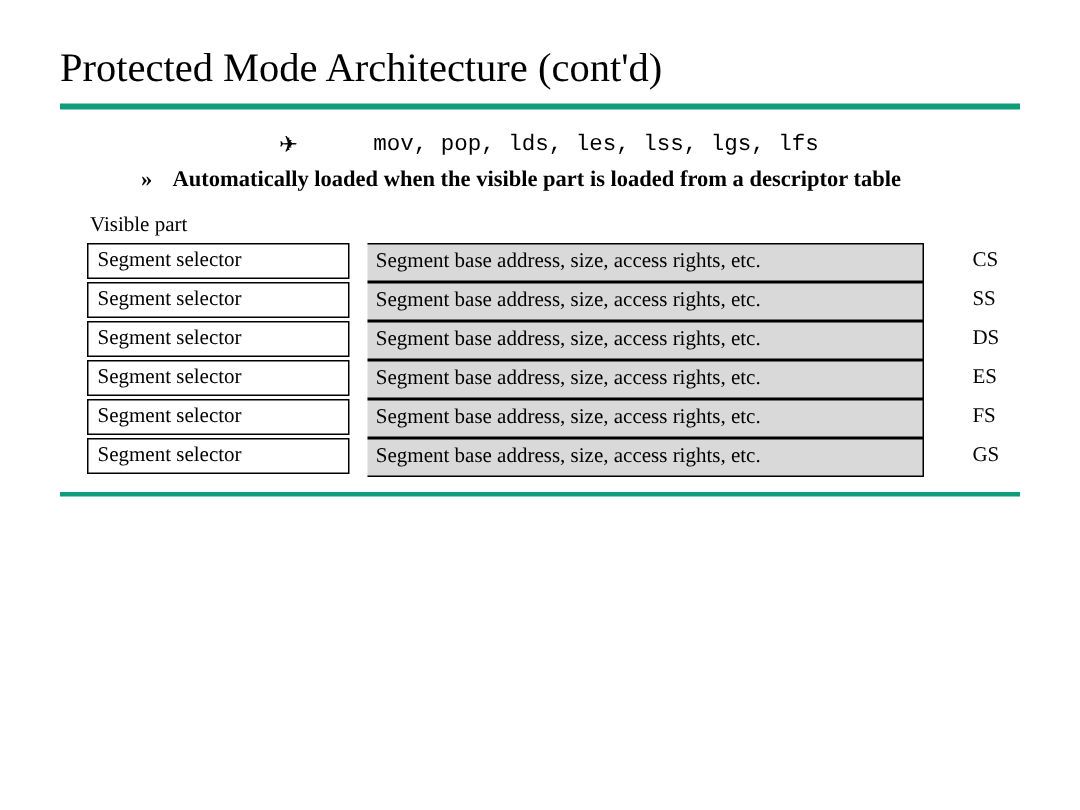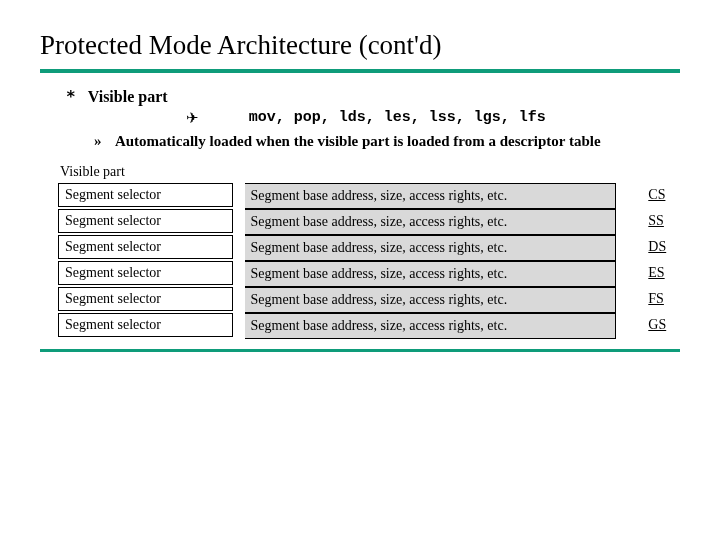--- a/index.html
+++ b/index.html
@@ -49,21 +49,21 @@
   }
   .b2 .marker { width: 18px; }
   .b3 {
     margin: 2px 0 6px 120px;
     font-weight: normal;
     font-size: 15px;
   }
   .b3 .marker { width: 16px; vertical-align: middle; }
   .code {
     font-family: "Courier New", Courier, monospace;
-    font-weight: bold;
+    font-weight: normal;
     font-size: 15px;
     padding-left: 43px;
   }
 
   .figure {
     margin: 14px 0 0 18px;
     font-size: 14px;
   }
   .fig-headers {
     display: flex;
@@ -103,37 +103,32 @@
     background: #d9d9d9;
     padding: 12px 6px;
     display:flex;
     align-items:center;
   }
   .cell-reg {
     width: 32px;
     padding-left: 20px;
     display:flex;
     align-items:center;
-    text-decoration:underline;
   }
 </style>
 </head>
 <body>
 
 <div class="slide">
 
   <div class="title">Protected Mode Architecture (cont'd)</div>
   <hr class="rule">
 
   <div class="bullets">
 
-    <div class="b1">
-      <span class="marker">*</span>
-      <span>Visible part</span>
-    </div>
 
 
     <div class="b3">
       <span class="marker">✈</span>
       <span class="code">mov, pop, lds, les, lss, lgs, lfs</span>
     </div>
 
 
     <div class="b2">
       <span class="marker">»</span>

